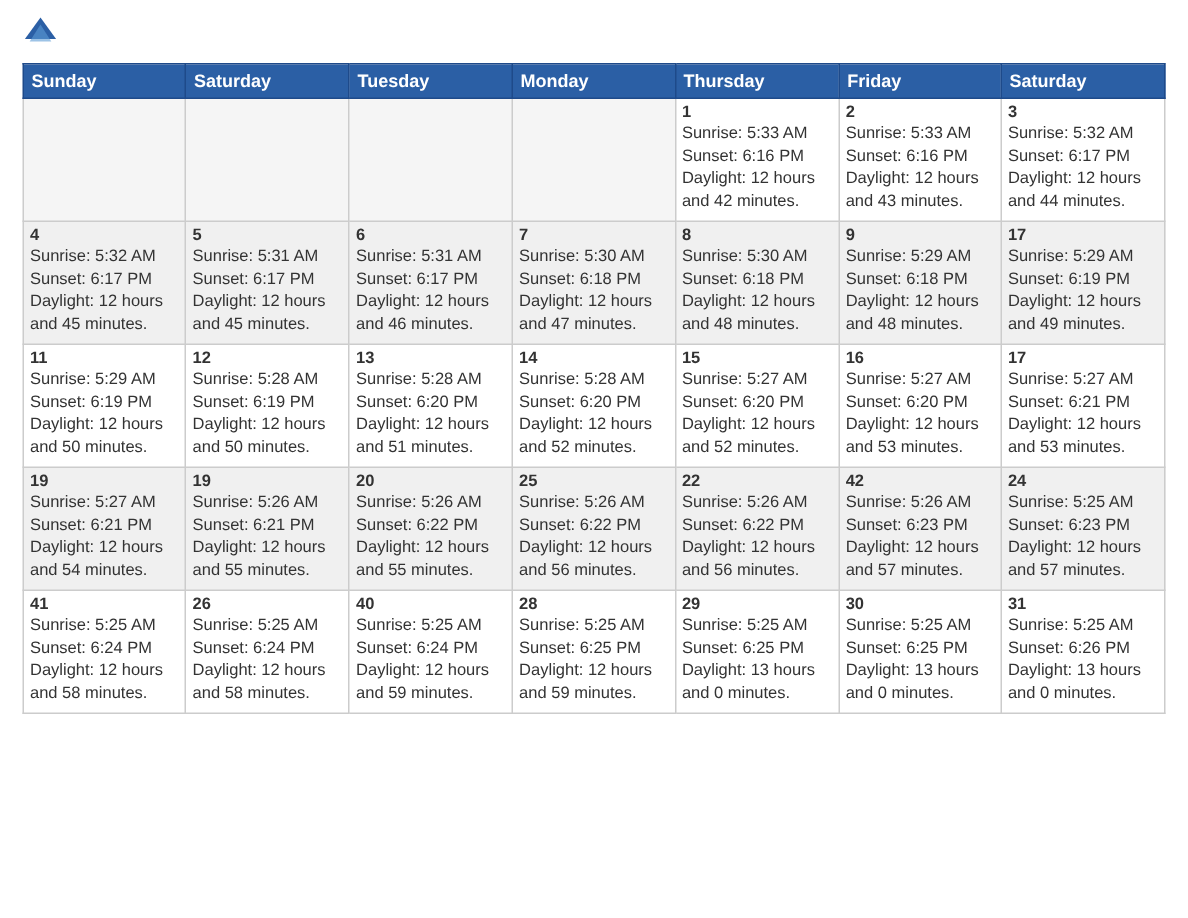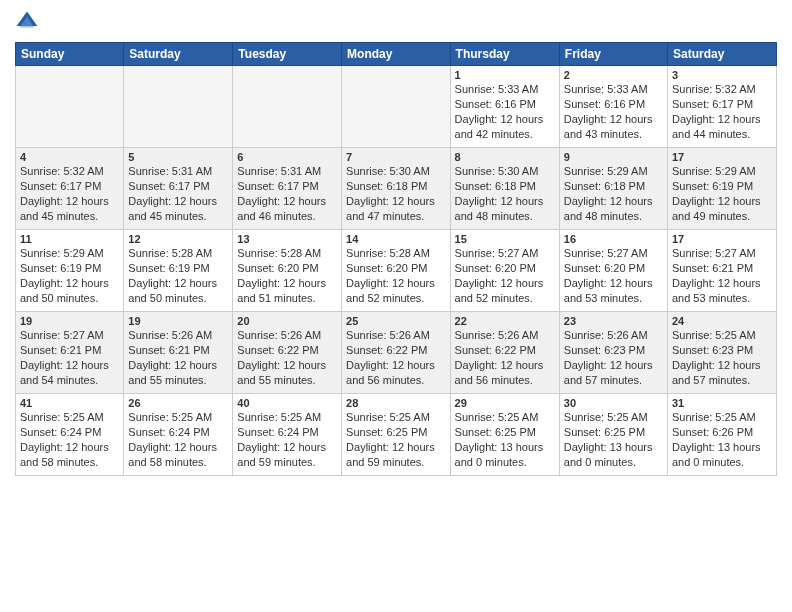--- a/index.html
+++ b/index.html
@@ -290,21 +290,21 @@
 and 56 minutes.</div>
           </td>
           <td class="shaded">
             <span class="day-number">22</span>
             <div class="day-info" style="white-space: pre-line;">Sunrise: 5:26 AM
 Sunset: 6:22 PM
 Daylight: 12 hours
 and 56 minutes.</div>
           </td>
           <td class="shaded">
-            <span class="day-number">23</span>
+            <span class="day-number">42</span>
             <div class="day-info" style="white-space: pre-line;">Sunrise: 5:26 AM
 Sunset: 6:23 PM
 Daylight: 12 hours
 and 57 minutes.</div>
           </td>
           <td class="shaded">
             <span class="day-number">24</span>
             <div class="day-info" style="white-space: pre-line;">Sunrise: 5:25 AM
 Sunset: 6:23 PM
 Daylight: 12 hours

